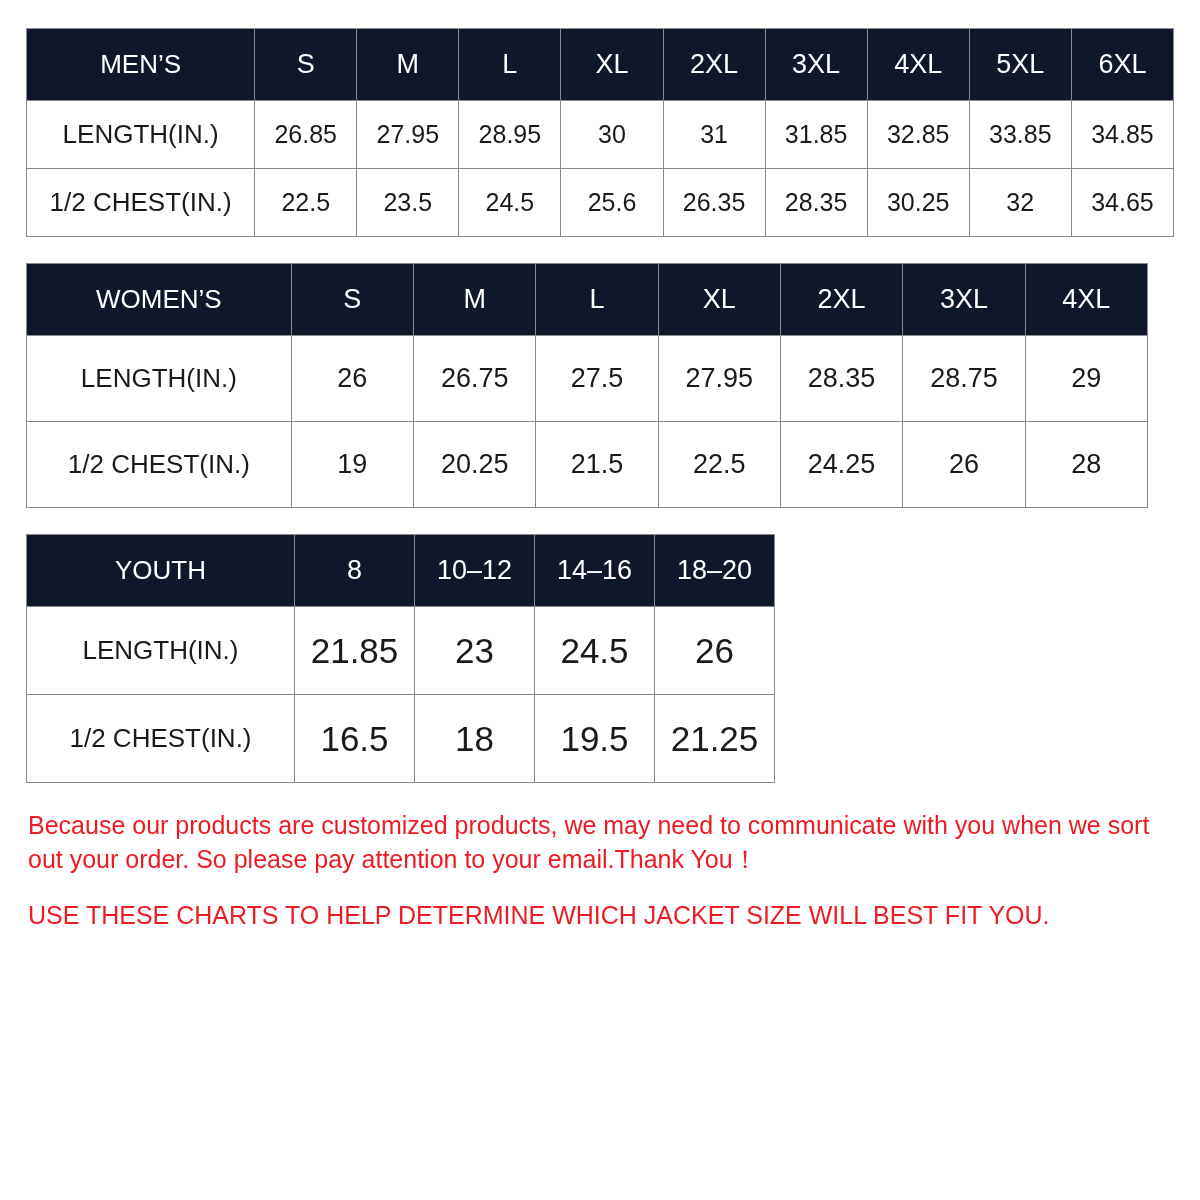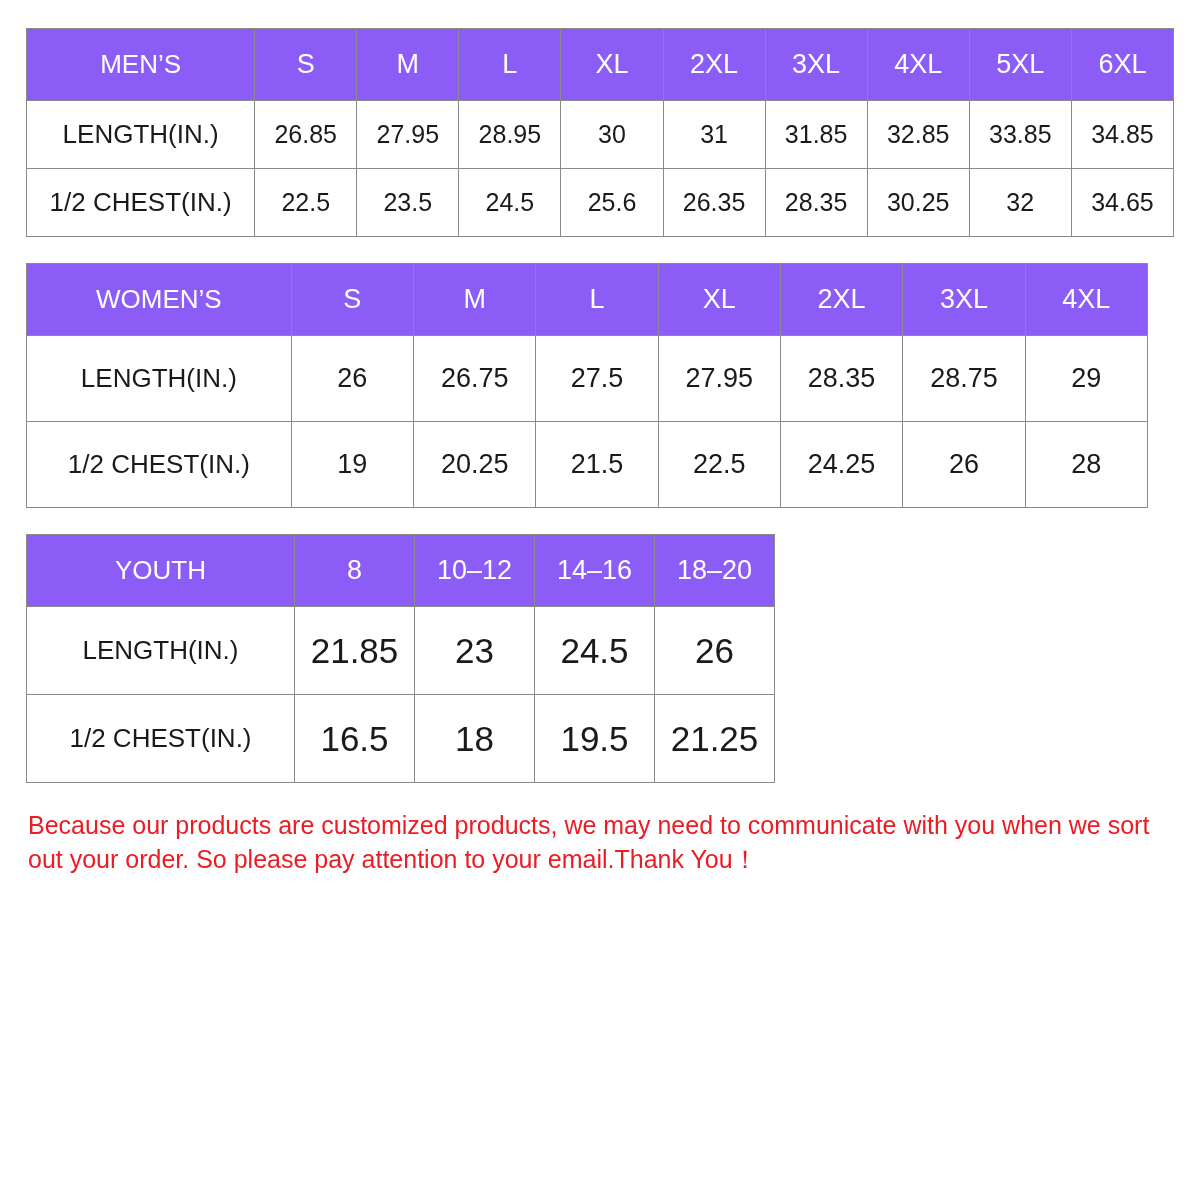--- a/index.html
+++ b/index.html
@@ -46,21 +46,21 @@
     text-align: center;
     font-weight: normal;
     font-size: 25px;
     color: #1a1a1a;
     height: 68px;
     padding: 0 4px;
     box-sizing: border-box;
     background: #ffffff;
   }
   table.size-table thead td {
-    background: #8b5cf6;
+    background: #0f172a;
     color: #ffffff;
     font-size: 27px;
     height: 72px;
   }
   table.size-table thead td.label-cell,
   table.size-table tbody td.label-cell {
     font-size: 26px;
   }
   table.size-table tbody td.label-cell {
     color: #1a1a1a;
@@ -238,15 +238,16 @@
         <td>16.5</td>
         <td>18</td>
         <td>19.5</td>
         <td>21.25</td>
       </tr>
     </tbody>
   </table>
 
   <div class="footer">
     <p>Because our products are customized products, we may need to communicate with you when we sort out your order. So please pay attention to your email.Thank You！</p>
+    <p class="last">USE THESE CHARTS TO HELP DETERMINE WHICH JACKET SIZE WILL BEST FIT YOU.</p>
   </div>
 
 </div>
 
 </body></html>

